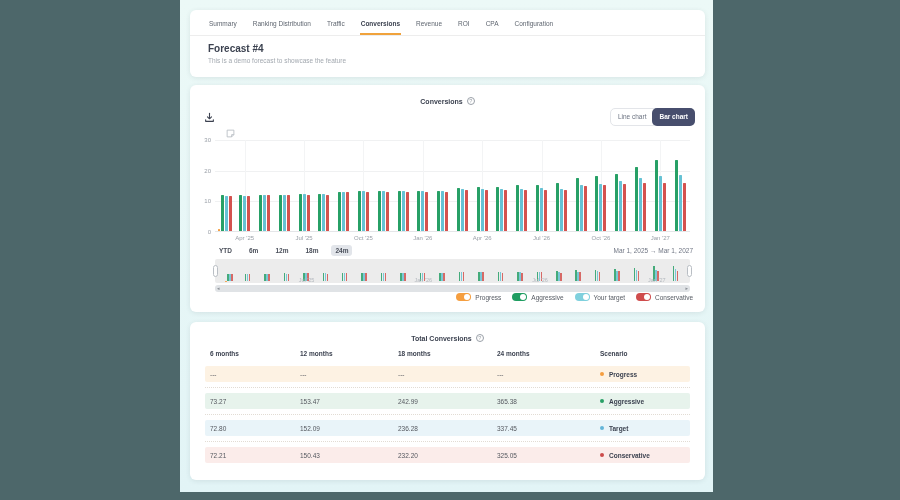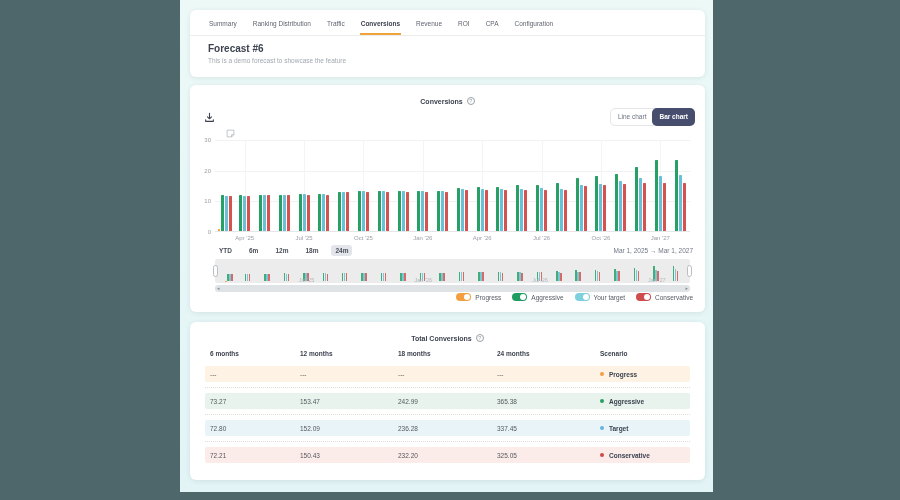--- a/index.html
+++ b/index.html
@@ -75,21 +75,21 @@
     <div class="tabs" id="tabs">
         <div class="tab">Summary</div>
         <div class="tab">Ranking Distribution</div>
         <div class="tab">Traffic</div>
         <div class="tab active">Conversions</div>
         <div class="tab">Revenue</div>
         <div class="tab">ROI</div>
         <div class="tab">CPA</div>
         <div class="tab">Configuration</div>
       </div>
-    <div class="f-title">Forecast #6</div>
+    <div class="f-title">Forecast #4</div>
     <div class="f-sub">This is a demo forecast to showcase the feature</div>
   </div>
 
   <div class="card" id="card-chart">
     <div class="c-title-row">
       <span class="c-title">Conversions</span>
       <span class="help-ic">?</span>
     </div>
 
     <span class="dl-ic">

